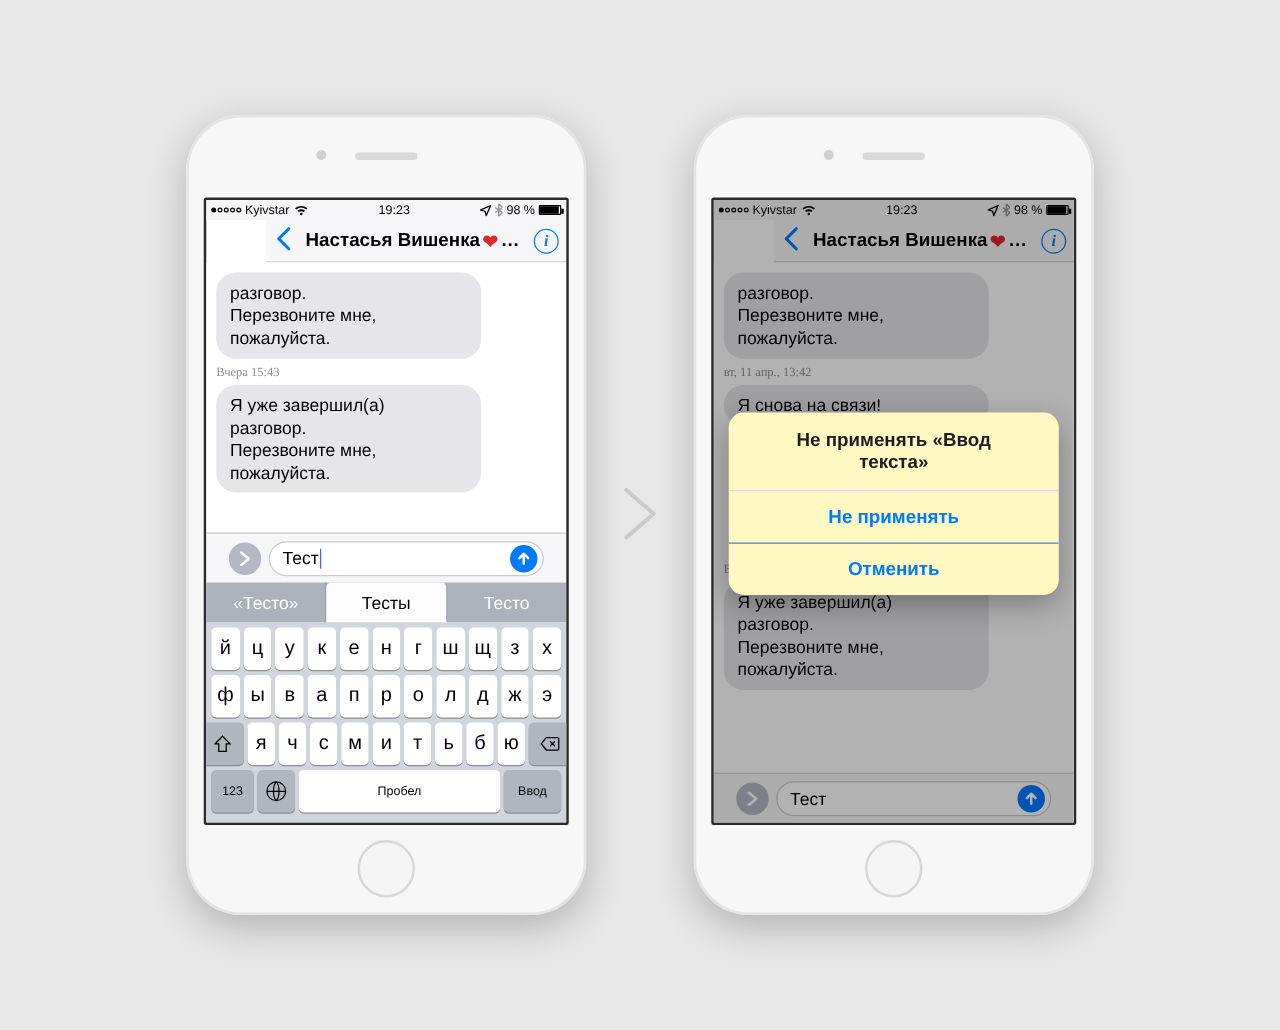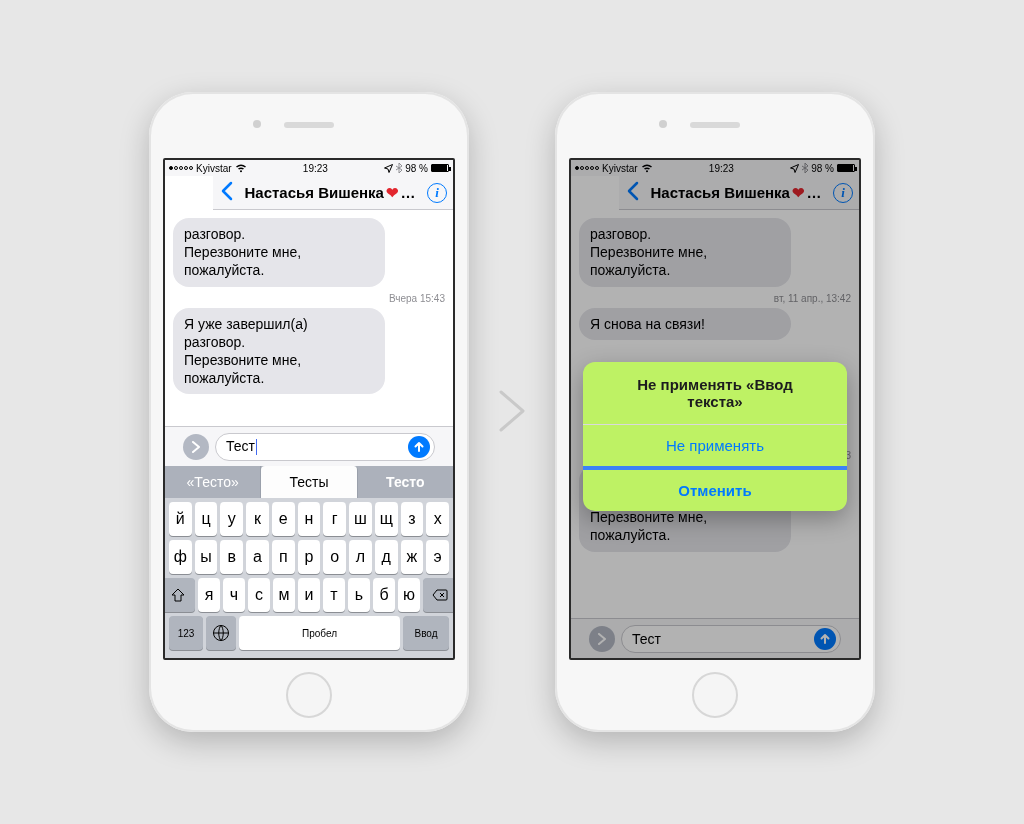--- a/index.html
+++ b/index.html
@@ -60,66 +60,65 @@
   .title { flex: 1; text-align: center; font-weight: 600; font-size: 15px; color:#000;
            white-space: nowrap; overflow: hidden; text-overflow: ellipsis; display:flex; align-items:center; justify-content:center; gap:2px;}
   .heart { color: #e2262e; }
   .info { width: 20px; height: 20px; border: 1.5px solid #007aff; border-radius: 50%;
           color:#007aff; display:flex; align-items:center; justify-content:center;
           font-style: italic; font-family: Georgia, serif; font-weight: 600; font-size: 13px; }
   
   .conv { flex:1; overflow:hidden; background:#fff; padding: 4px 8px; }
   .bubble { background:#e5e5ea; border-radius:16px; padding:7px 11px; color:#000;
             font-size:14px; line-height:1.3; max-width: 78%; margin:4px 0; white-space:pre-line; }
-  .ts { text-align:right; font-size:10px; color:#8e8e93; margin:6px 0 2px; }
+  .ts { text-align:left; font-size:10px; color:#8e8e93; margin:6px 0 2px;font-family:Liberation Serif, serif; }
   
   .inrow { height: 40px; background:#f6f6f8; border-top:1px solid #c9c9ce;
            display:flex; align-items:center; padding:0 18px; gap:6px; }
   .expand-btn {
     width:26px; height:26px; border-radius:13px; background:#b3b8c3;
     display:flex; align-items:center; justify-content:center; color:#fff;
   }
   .msgfield { flex:1; height:28px; border:1px solid #c9c9ce; border-radius:14px;
               background:#fff; display:flex; align-items:center; padding:0 4px 0 10px;
               font-size:14px; }
   .msgfield .txt { flex:1; }
   .caret { display:inline-block; width:1px; height:16px; background:#426bf2; margin-left:1px; vertical-align:middle;}
   .send { width:22px; height:22px; border-radius:50%; background:#007aff;
           display:flex; align-items:center; justify-content:center; }
   
   .pred { height:32px; background:#acb1bb; display:flex; color:#fff; font-size:14px; }
   .pred div { flex:1; display:flex; align-items:center; justify-content:center;
               border-right:1px solid #9aa0ab; }
-  .pred div:last-child{ border-right:none;font-weight:bold; }
+  .pred div:last-child{ border-right:none; }
   .pred .sel { background:#fdfdfd; color:#000; border-radius:4px 4px 0 0;}
   
   .kb { background:#d1d4da; padding:4px; }
   .krow { display:flex; gap:3px; margin-bottom:4px; justify-content:center; }
   .key { background:#fff; border-radius:4px;
          box-shadow:0 1px 0 #8b8e94; height:34px;
          display:flex; align-items:center; justify-content:center;
          font-size:16px; min-width:22px; flex:1; }
   .key.fn { background:#b0b5be; font-size:12px; flex:0 0 30px;}
   .key.wider{ flex:0 0 34px; }
   .krow.bottom .key{ font-size:10px; }
   .krow.bottom .space{ flex:1; }
   
   .arrow { color:#c9c9c9; }
   
   .dim { position:absolute; inset:0; background:rgba(0,0,0,.30); }
   .sheet {
     position:absolute; left:12px; right:12px; top: 170px;
-    background:#bef264; border-radius:12px; overflow:hidden;
+    background:#fef9c3; border-radius:12px; overflow:hidden;
     box-shadow: 0 8px 24px rgba(0,0,0,.3);
     font-size:15px;
-    margin-top:32px;
   }
   .sheet .hdr { text-align:center; padding:14px 18px; font-weight:600; color:#1c1c1e;
                 border-bottom:1px solid #d9d9dc; white-space:pre-line;}
-  .sheet .opt { text-align:center; padding:12px 0; color:#007aff; border-bottom:4px solid #3b82f6;}
+  .sheet .opt { text-align:center; padding:12px 0; color:#007aff; border-bottom:1px solid #3b82f6;font-weight:bold;}
   .sheet .opt:last-child{ border-bottom:none; font-weight:600;}
 </style>
 </head>
 <body>
 
 <div class="phone">
   <div class="camera"></div>
   <div class="speaker"></div>
   <div class="screen">
 

